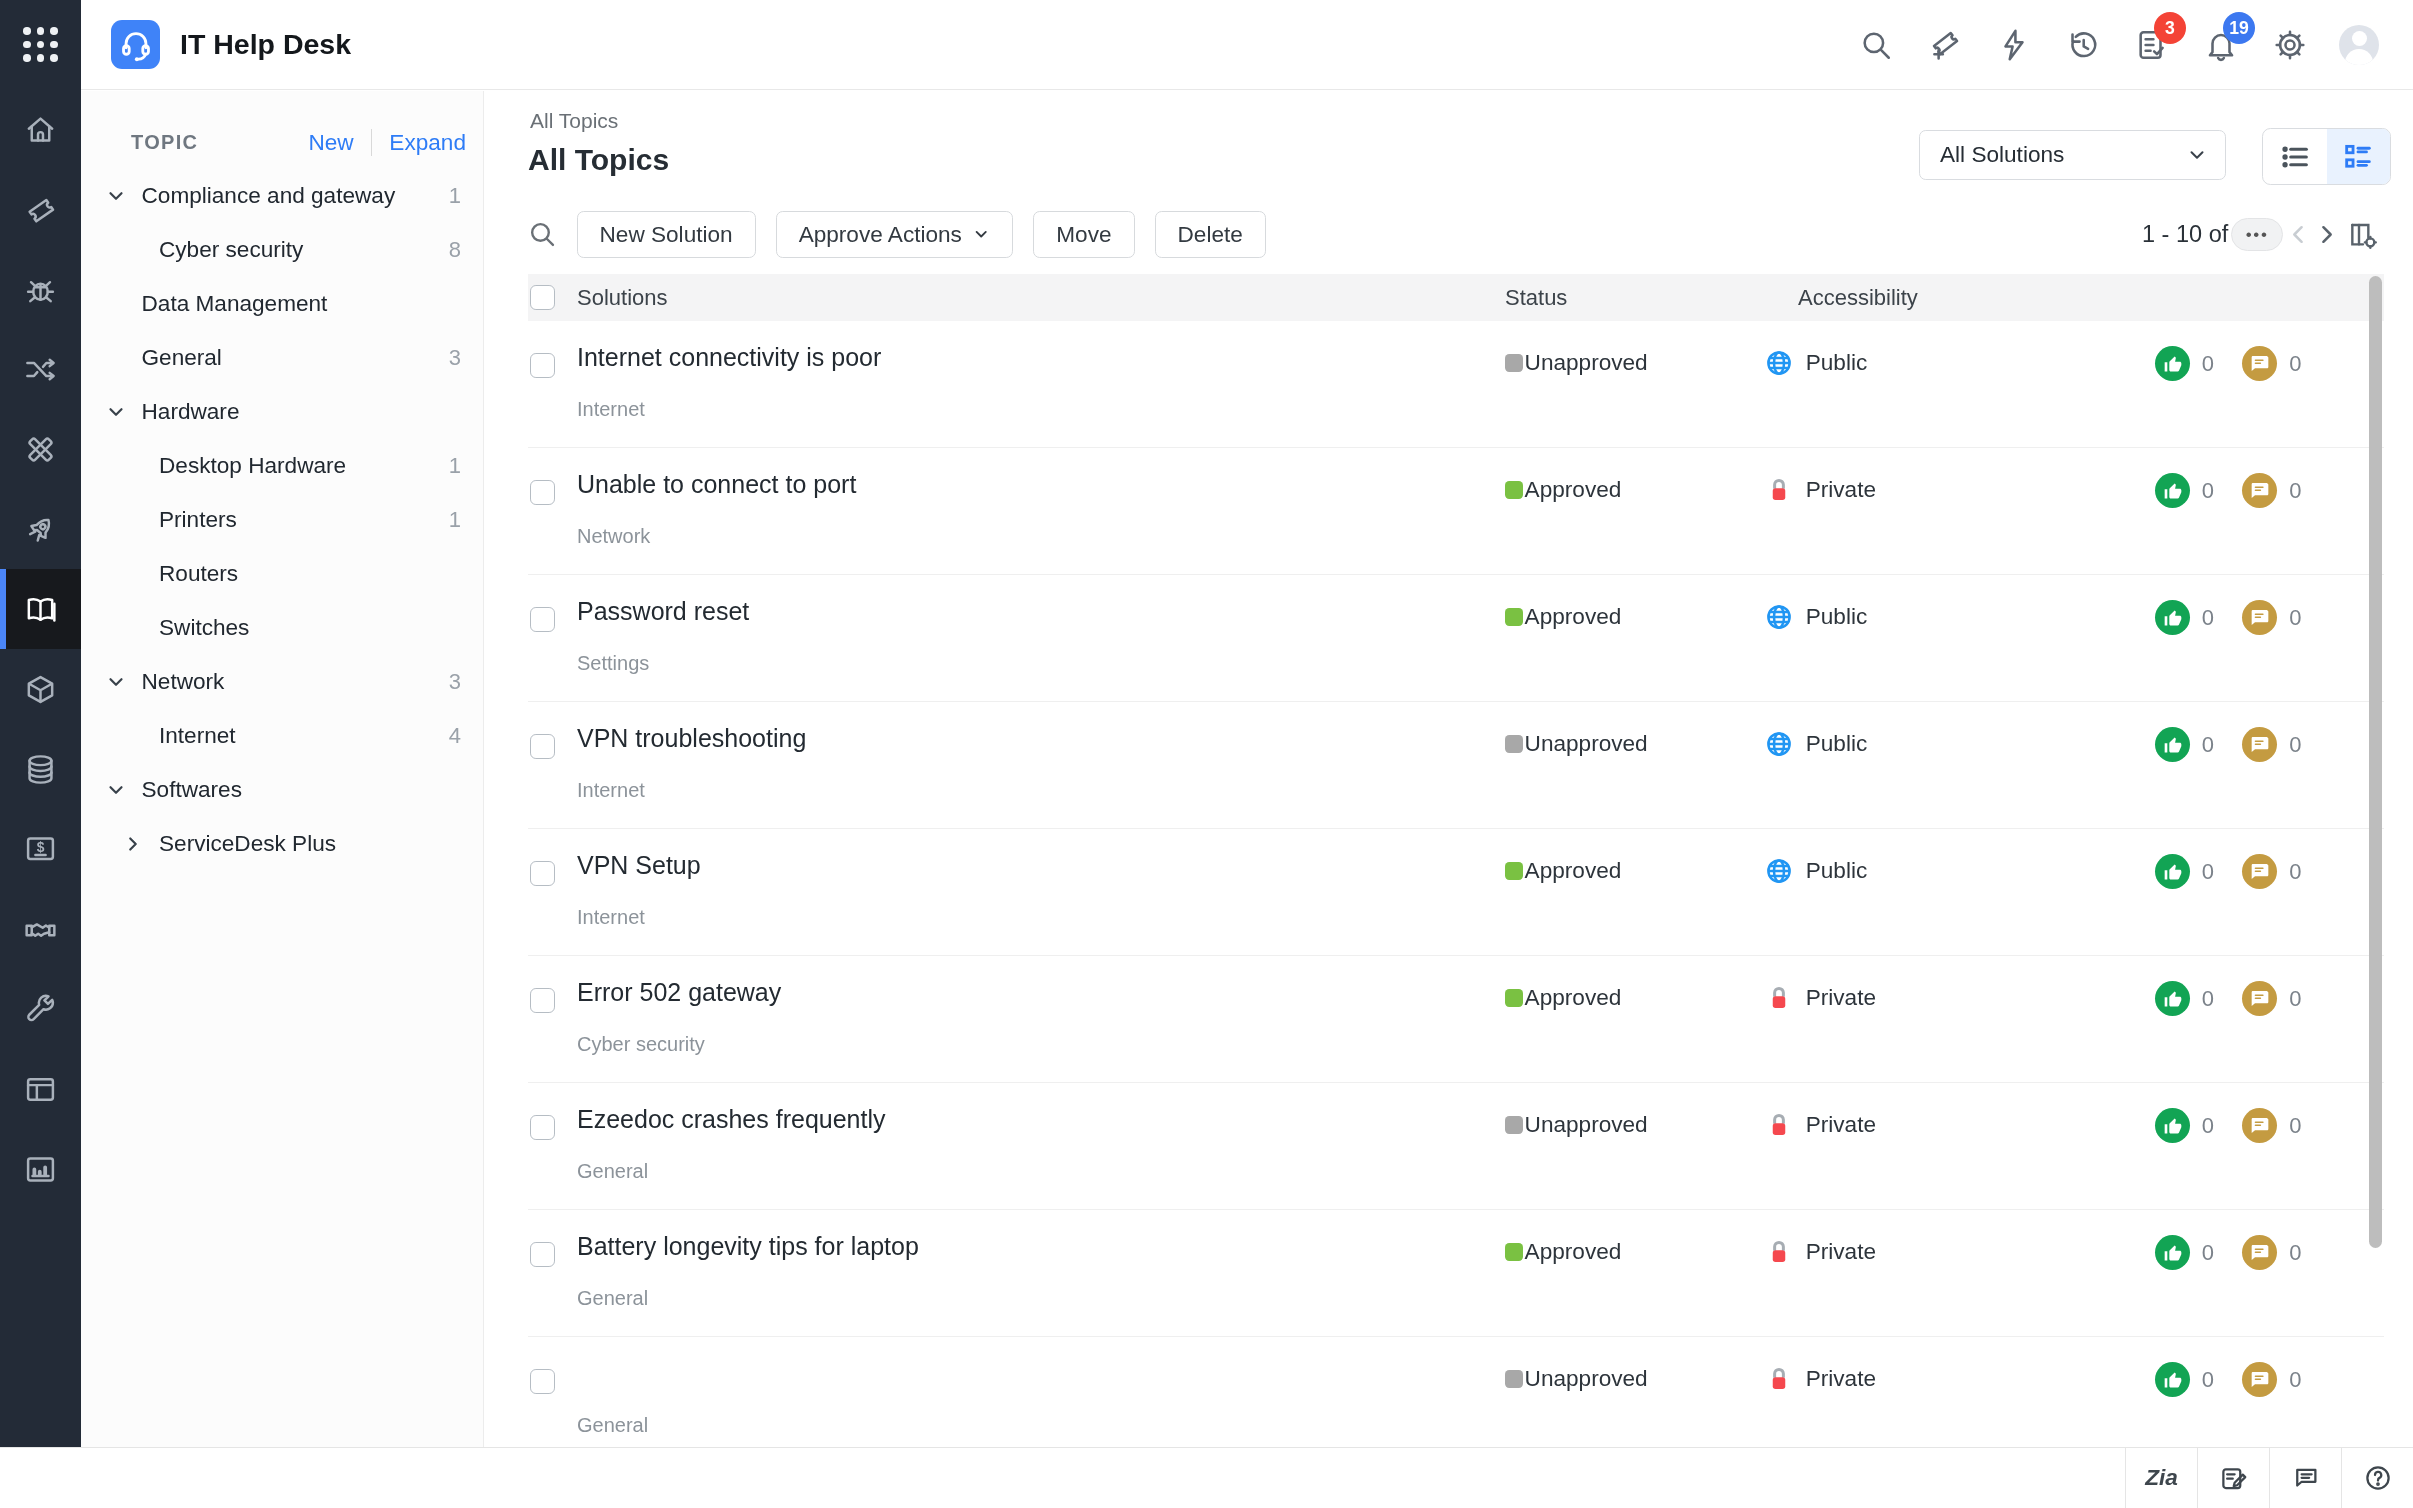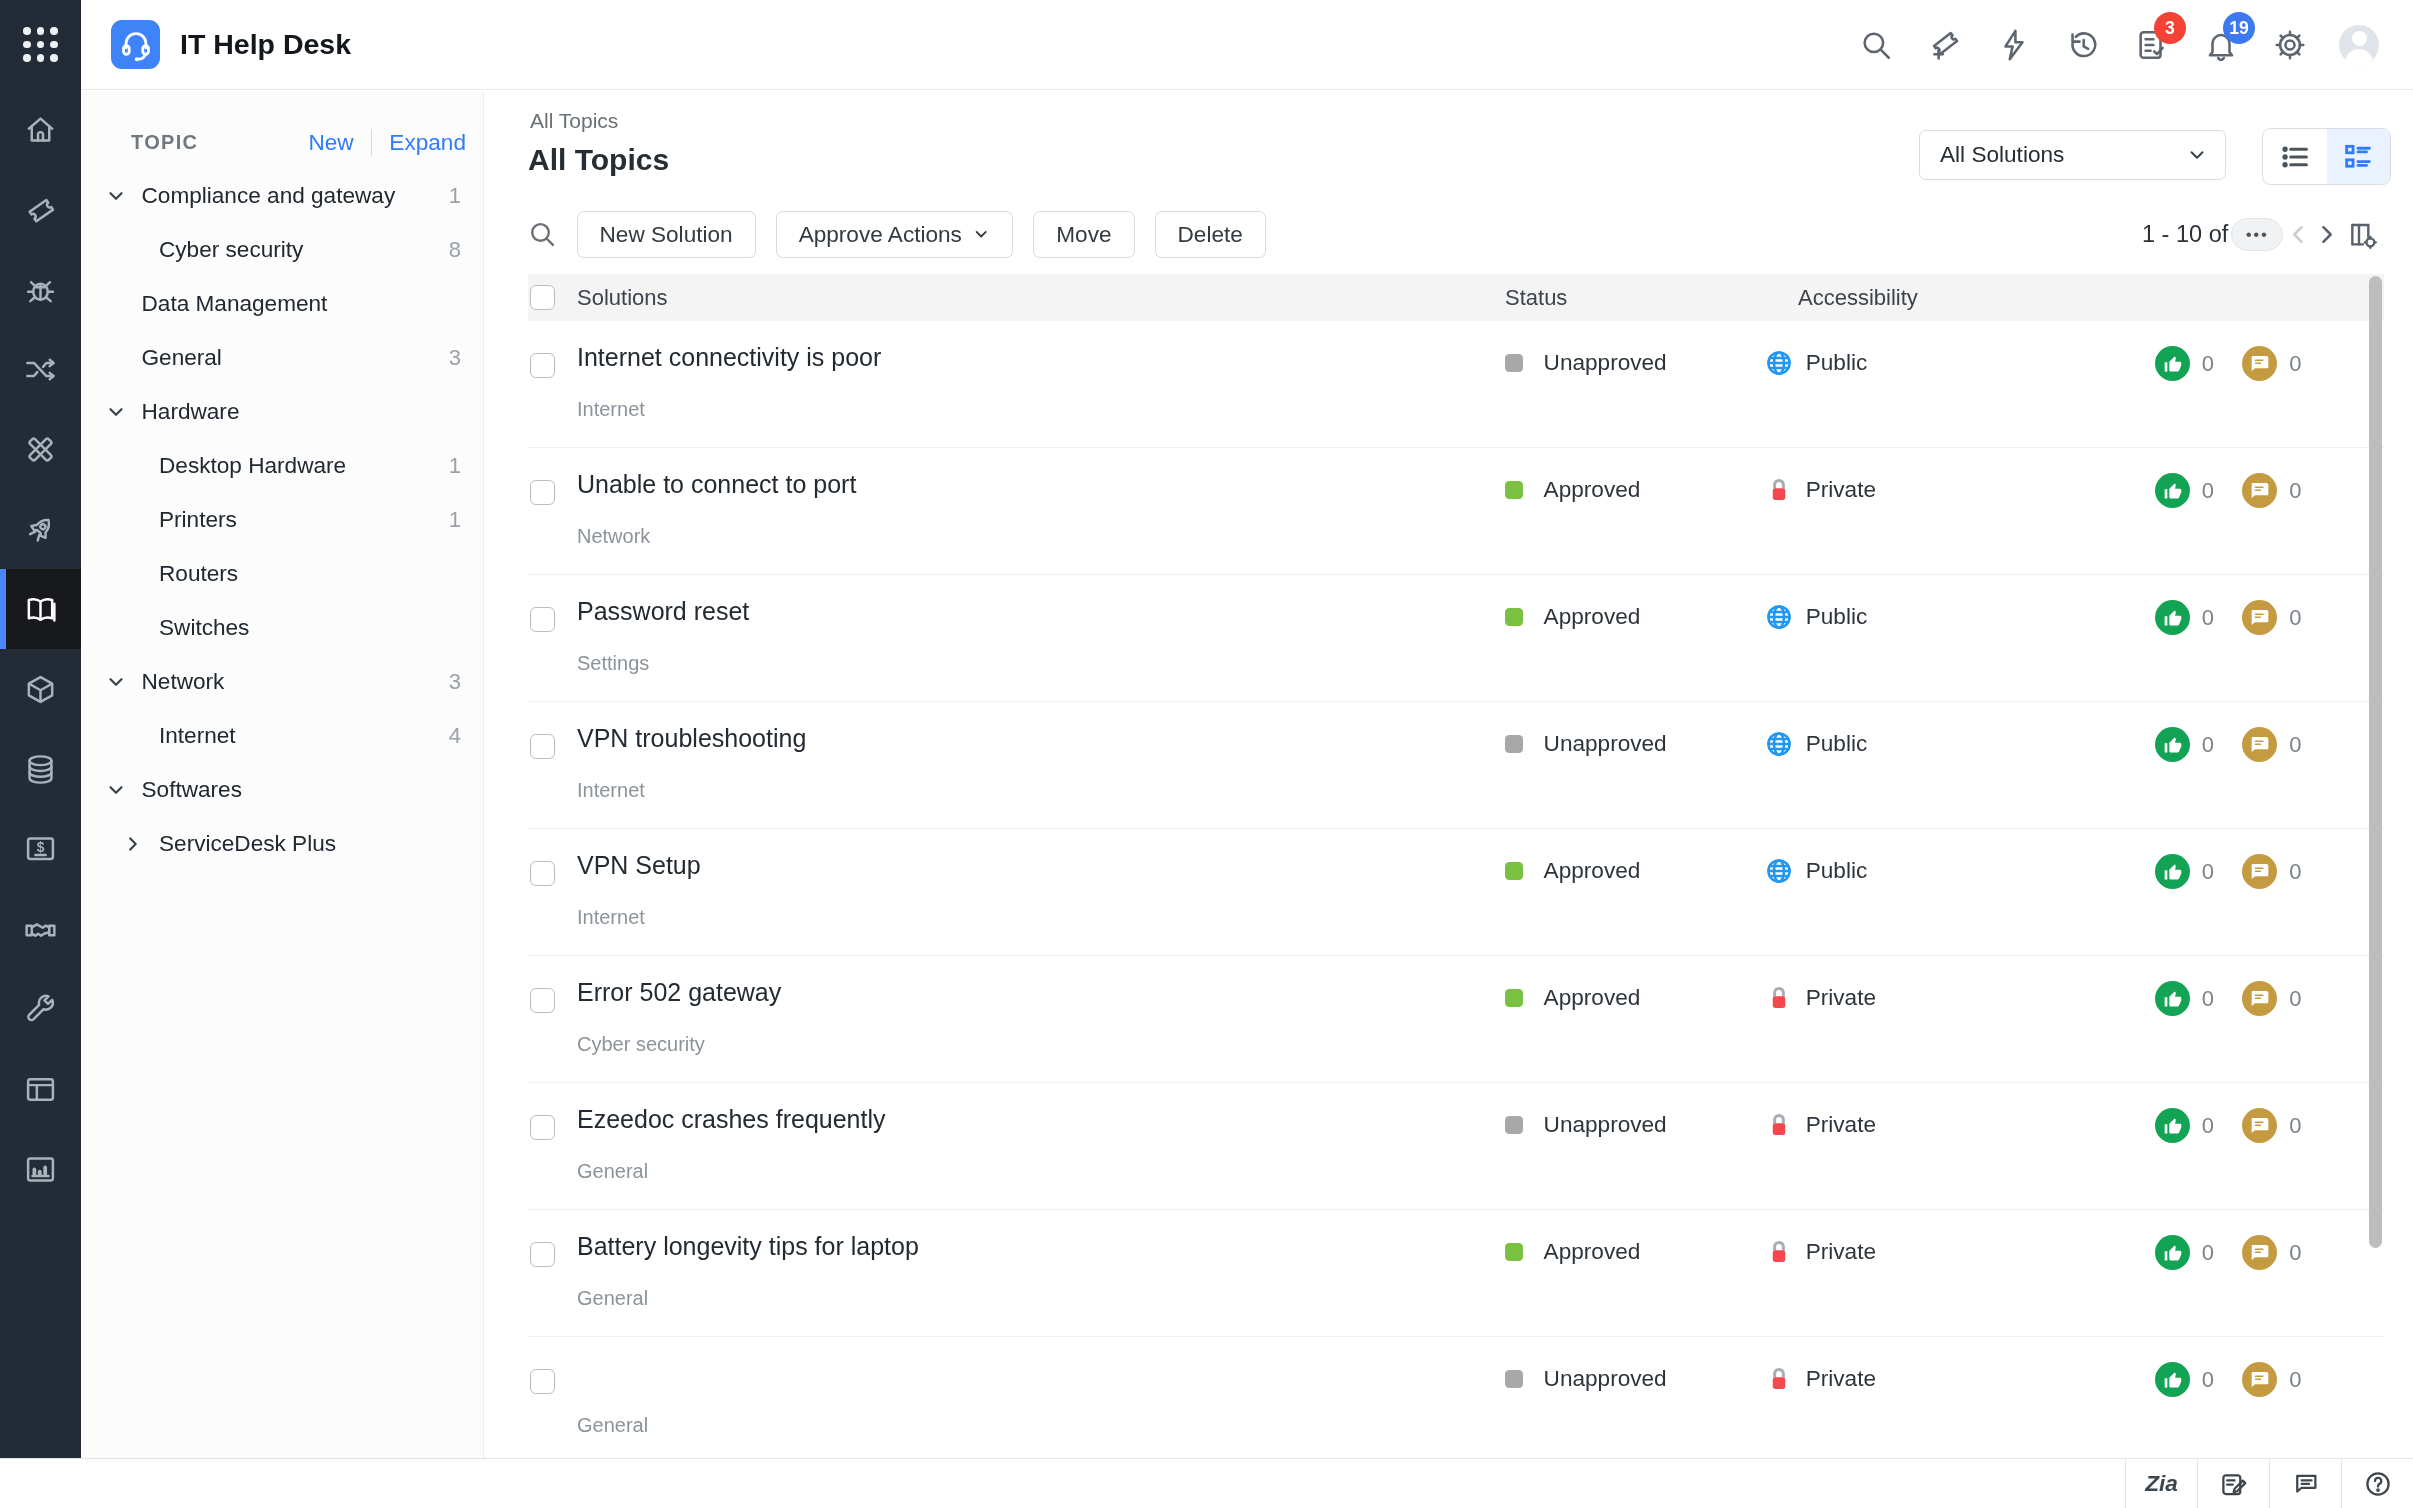--- a/index.html
+++ b/index.html
@@ -93,40 +93,40 @@
   .table-head .th{position:absolute;top:0;height:47px;display:flex;align-items:center}
   .th-solutions{left:49px}.th-status{left:977px}.th-access{left:1270px}
   .cb{width:25px;height:25px;border:1.7px solid #b6bdc4;border-radius:5.9px;background:#fff;box-sizing:border-box;cursor:pointer}
   .table-head .cb{position:absolute;left:1.7px;top:11px}
 
   .rows{position:absolute;left:44px;right:29px;top:230px;bottom:0;overflow:hidden}
   .row{height:127px;border-bottom:1.7px solid #efefef;position:relative;box-sizing:border-box}
   .row .cb{position:absolute;left:1.7px;top:32px}
   .row-title{position:absolute;left:49px;top:22px;font-size:25px;color:#232a31;cursor:pointer}
   .row-topic{position:absolute;left:49px;top:77px;font-size:20px;color:#8c939a}
-  .cell-status{position:absolute;left:977px;top:23.5px;height:37px;display:flex;align-items:center;gap:21px;
+  .cell-status{position:absolute;left:977px;top:23.5px;height:37px;display:flex;align-items:center;gap:2px;
                font-size:22.6px;color:#2d343b}
   .status-dot{width:17.6px;height:17.6px;border-radius:4.2px;flex:none}
   .status-dot.status-approved{background:#7ac142}
   .status-dot.status-unapproved{background:#a8a8a8}
   .cell-access{position:absolute;left:1236px;top:23.5px;height:37px;display:flex;align-items:center;gap:11.7px;
                font-size:22.6px;color:#2d343b}
   .cell-access svg{width:30px;height:30px;flex:none}
   .cell-social{position:absolute;left:1627px;top:25px;display:flex;align-items:center}
   .soc-circle{width:35px;height:35px;border-radius:50%;display:flex;align-items:center;justify-content:center;cursor:pointer;flex:none}
   .soc-circle.like{background:#12a454}
   .soc-circle.comment{background:#c49b41}
   .soc-circle svg{width:20px;height:20px}
   .soc-num{font-size:22px;color:#7b828a;margin:0 28.5px 0 11.7px}
   .soc-num.last{margin-right:0}
 
   .scroll-thumb{position:absolute;right:31px;top:185px;width:12.6px;height:972px;background:#bdbdbd;border-radius:6.7px;cursor:pointer}
 
   
-  .bottombar{position:absolute;left:0;right:0;bottom:0;height:50px;background:#fff;border-top:1.7px solid #e5e5e5;
+  .bottombar{position:absolute;left:0;right:0;bottom:0;height:61px;background:#fff;border-top:1.7px solid #e5e5e5;
              display:flex;justify-content:flex-end;box-sizing:border-box;z-index:20}
   .bb-cell{width:71px;display:flex;align-items:center;justify-content:center;border-left:1.7px solid #e5e5e5;cursor:pointer}
   .bb-cell svg{width:30px;height:30px;stroke:#3e464d;fill:none;stroke-width:1.8;stroke-linecap:round;stroke-linejoin:round}
   .zia-text{font-size:22.6px;font-weight:700;font-style:italic;color:#3e464d}
 </style>
 </head>
 <body>
 
 <div class="rail">
   <div class="app-grid">

